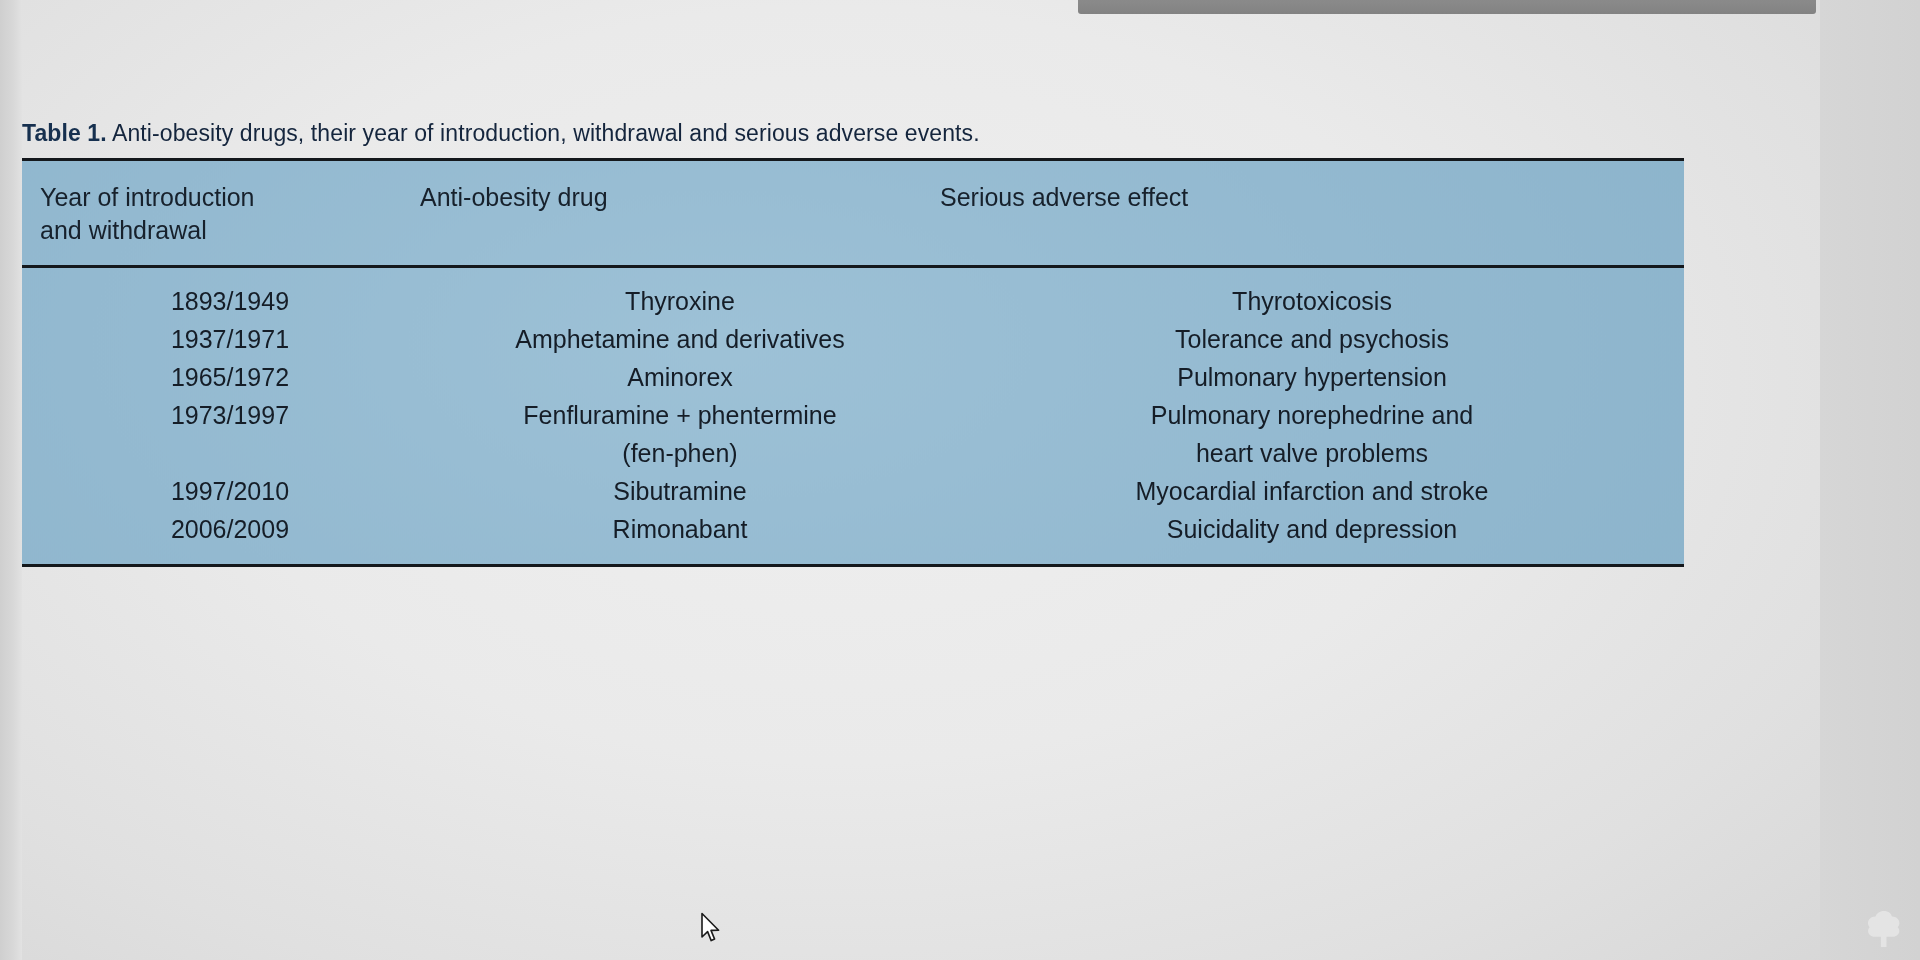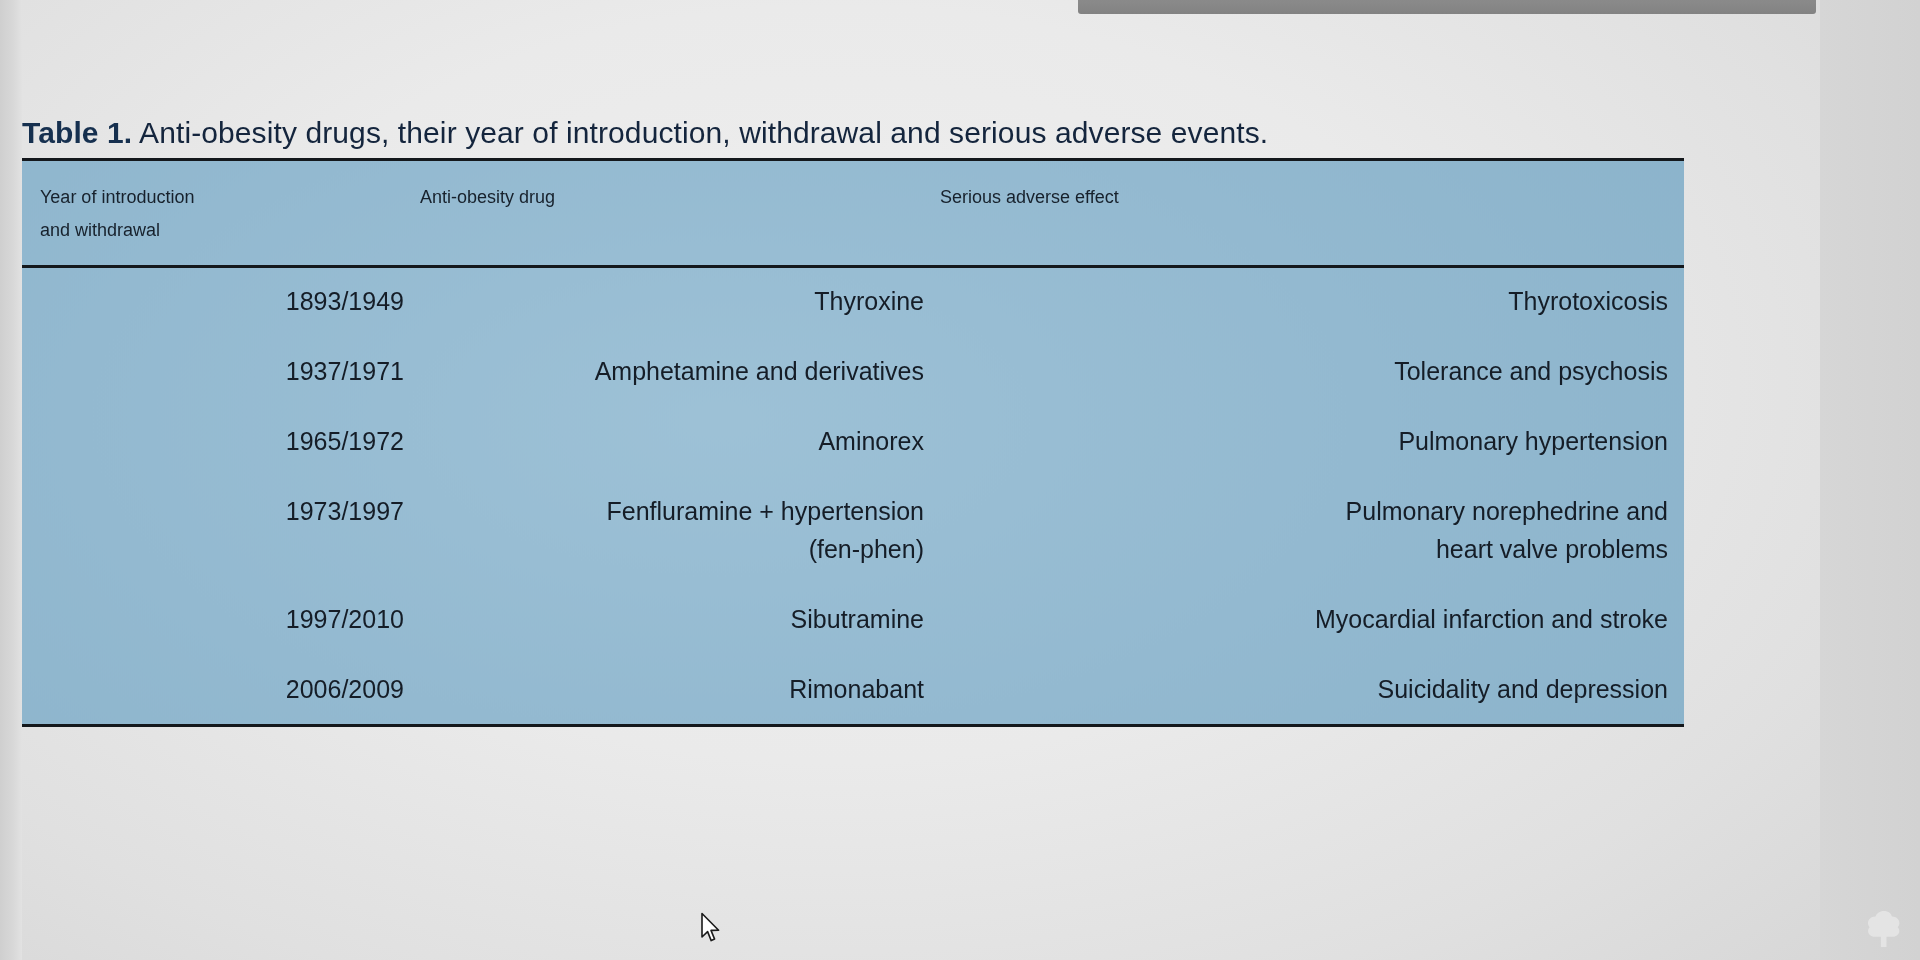--- a/index.html
+++ b/index.html
@@ -76,21 +76,21 @@
 
   
   #figure {
     position: absolute;
     left: 22px;
     top: 118px;
     width: 1662px;
   }
 
   #caption {
-    font-size: 30px;
+    font-size: 23px;
     line-height: 30px;
     color: #12233c;
     letter-spacing: 0.1px;
     white-space: nowrap;
     margin-bottom: 10px;
   }
   #caption .cap-label {
     font-weight: bold;
     color: #16304f;
   }
@@ -110,33 +110,33 @@
   }
 
   table.data-table thead tr {
     border-bottom: 3px solid #14181c;
   }
 
   table.data-table th {
     text-align: left;
     vertical-align: top;
     font-weight: normal;
-    font-size: 18px;
+    font-size: 25px;
     line-height: 33px;
     color: #17212c;
     padding: 20px 0 18px 0;
   }
 
   table.data-table td {
-    text-align: right;
+    text-align: center;
     vertical-align: top;
     font-size: 25px;
     line-height: 38px;
     color: #151d27;
-    padding: 16px;
+    padding: 0;
   }
 
   table.data-table tbody tr:first-child td { padding-top: 14px; }
   table.data-table tbody tr:last-child  td { padding-bottom: 16px; margin-left: 28px; }
 
   col.c-year   { width: 398px; }
   col.c-drug   { width: 520px; }
   col.c-effect { width: 744px; }
 
   .cell-pad-year   { padding-left: 18px; }
@@ -271,21 +271,21 @@
             </td>
           </tr>
           <tr>
             <td>
               <div class="cell-pad-year">
                 <span class="line2">1973/1997</span>
               </div>
             </td>
             <td>
               <div class="cell-pad-drug">
-                <span class="line2">Fenfluramine + hypertension</span>
+                <span class="line2">Fenfluramine + phentermine</span>
                 <span class="line2">(fen-phen)</span>
               </div>
             </td>
             <td>
               <div class="cell-pad-effect">
                 <span class="line2">Pulmonary norephedrine and</span>
                 <span class="line2">heart valve problems</span>
               </div>
             </td>
           </tr>

